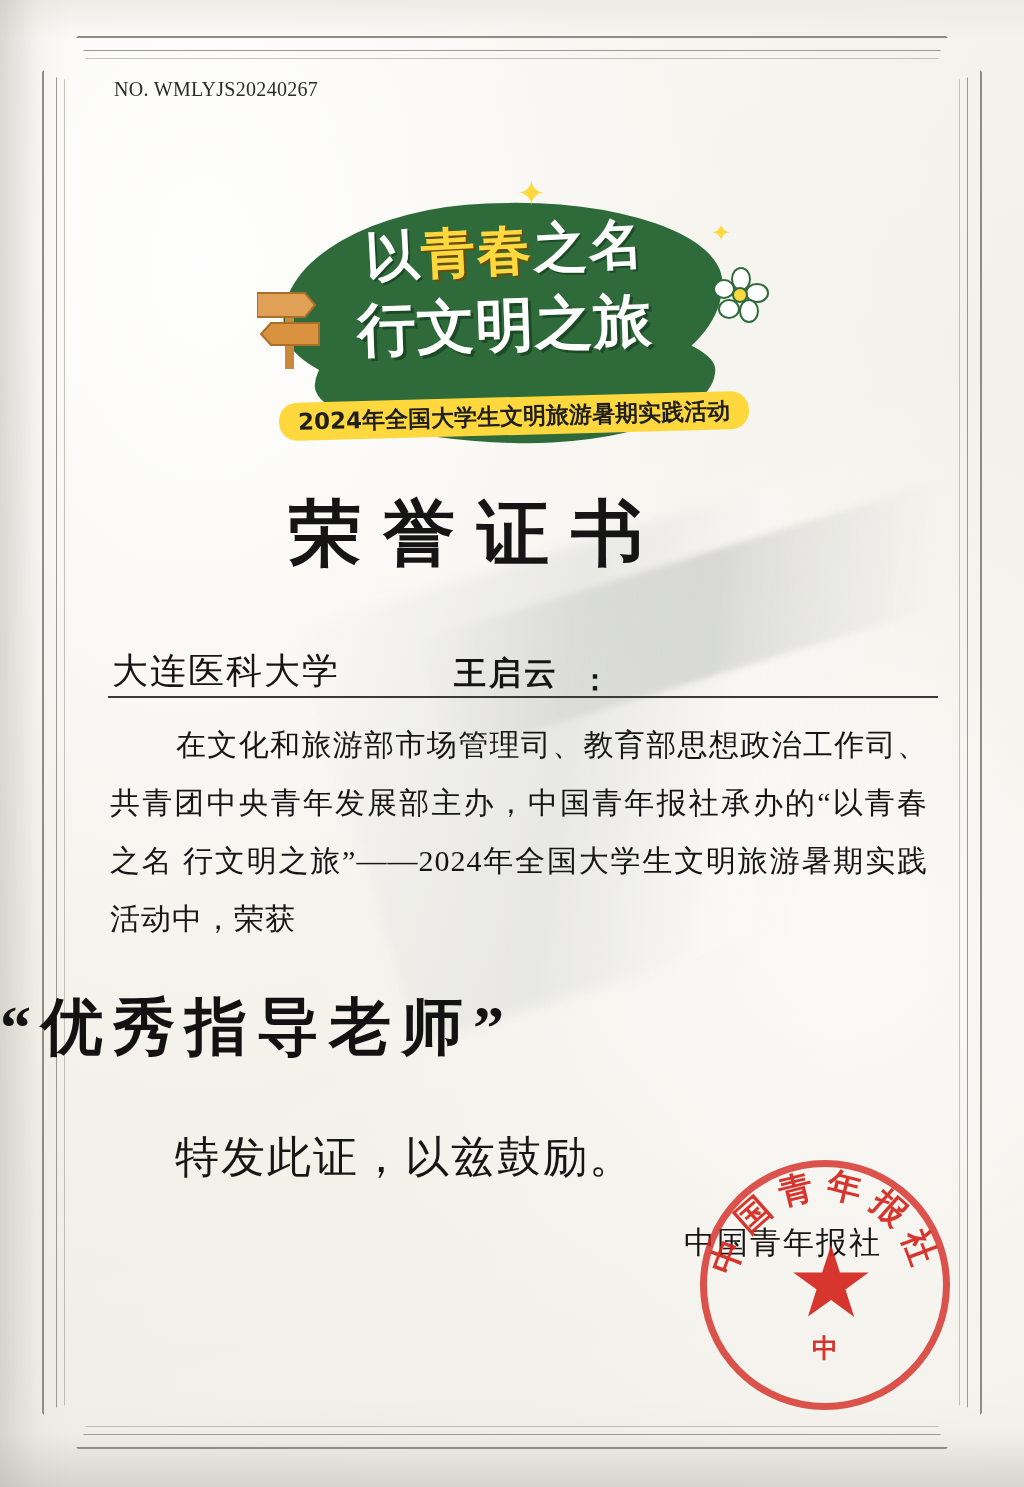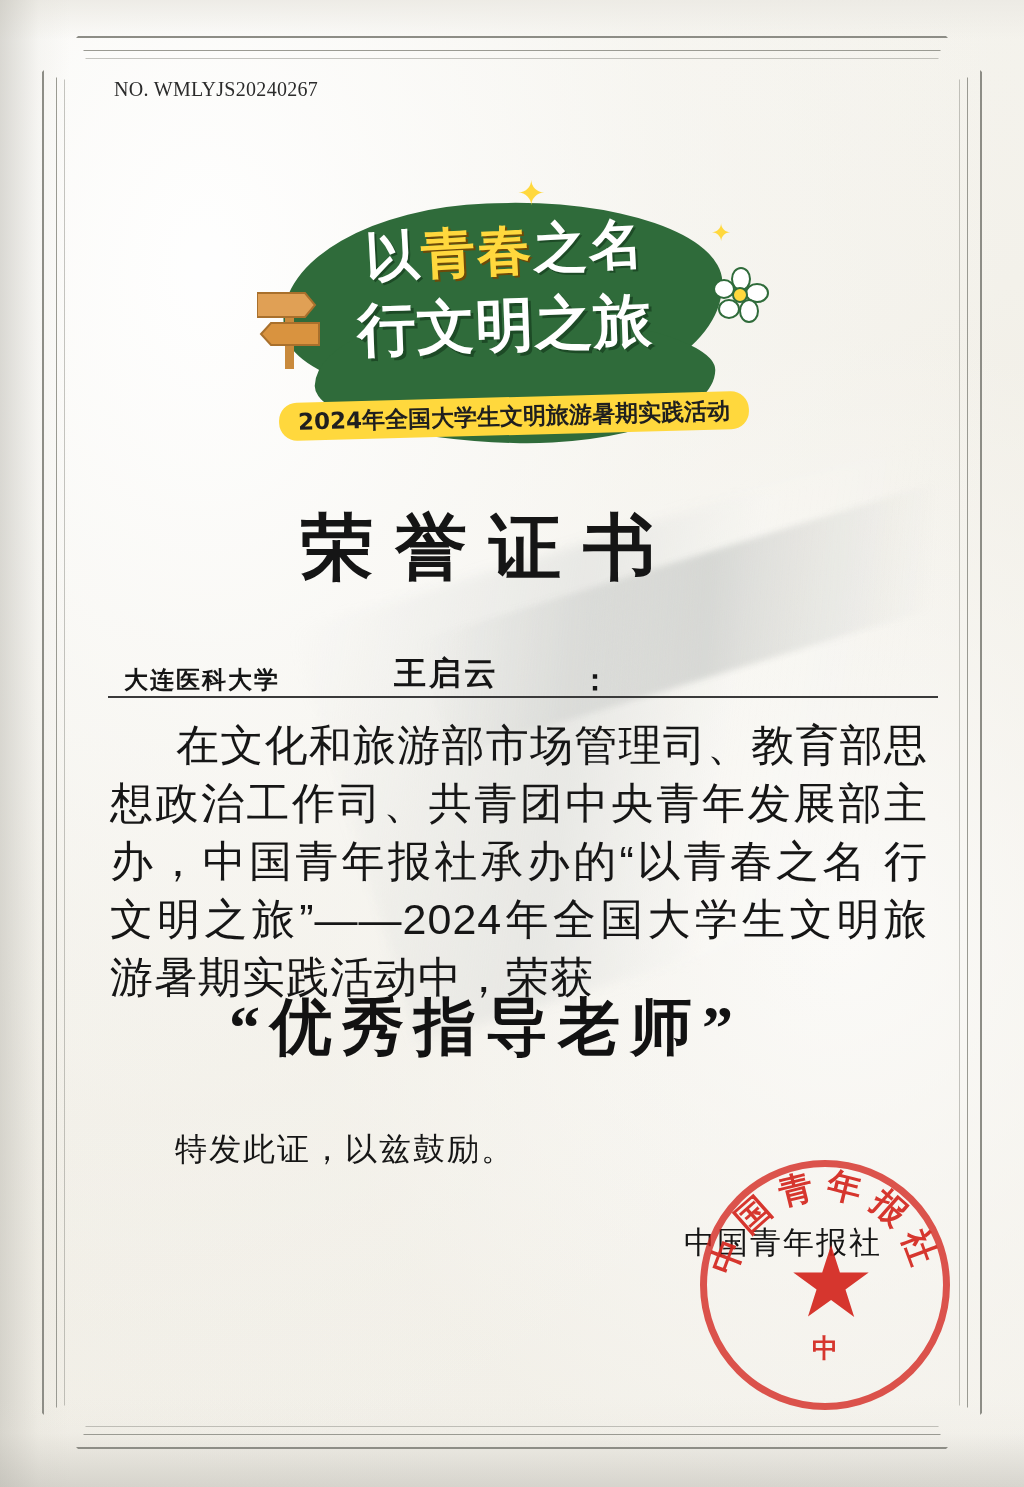--- a/index.html
+++ b/index.html
@@ -190,49 +190,48 @@
   }
   .flower {
     position: absolute;
     right: 6px; top: 82px;
     width: 56px; height: 56px;
   }
 
   
   .title {
     position: absolute;
-    left: 0; top: 500px;
+    left: 0; top: 486px;
     width: 932px;
     text-align: center;
     font-family: "Liberation Serif", "DejaVu Serif", serif;
     font-weight: bold;
     font-size: 72px;
     letter-spacing: 22px;
     text-indent: 22px;
     color: #151515;
-    padding-left: 12px;
   }
 
   
   .recipient {
     position: absolute;
     left: 108px; top: 650px;
     width: 830px;
     height: 46px;
     border-bottom: 2px solid #3a3a3a;
     display: flex;
     align-items: flex-end;
   }
   .recipient .school {
     font-family: "Liberation Serif", "DejaVu Serif", serif;
-    font-weight: bold;
-    font-size: 24px;
+    font-weight: normal;
+    font-size: 36px;
     letter-spacing: 2px;
     color: #151515;
-    margin-left: 16px;
+    margin-left: 4px;
   }
   .recipient .name {
     font-family: "Liberation Serif", "DejaVu Serif", serif;
     font-weight: bold;
     font-size: 32px;
     letter-spacing: 3px;
     color: #151515;
     margin-left: 114px;
   }
   .colon {
@@ -241,48 +240,48 @@
     font-size: 30px;
     font-weight: bold;
     color: #151515;
   }
 
   
   .body-text {
     position: absolute;
     left: 110px; top: 716px;
     width: 818px;
-    font-family: Liberation Sans, sans-serif;
-    font-size: 43px;
+    font-family: Liberation Serif, serif;
+    font-size: 30px;
     line-height: 58px;
     letter-spacing: 1px;
     color: #161616;
     text-align: justify;
     text-indent: 66px;
   }
 
   
   .award {
     position: absolute;
     left: 0; top: 985px;
     width: 972px;
-    text-align: center;
+    text-align: left;
     font-family: "Liberation Serif", "DejaVu Serif", serif;
     font-weight: bold;
     font-size: 62px;
     letter-spacing: 10px;
     color: #121212;
   }
 
   
   .closing {
     position: absolute;
     left: 175px; top: 1128px;
     font-family: "Liberation Serif", "DejaVu Serif", serif;
-    font-size: 32px;
+    font-size: 44px;
     letter-spacing: 2px;
     color: #161616;
   }
 
   
   .issuer {
     position: absolute;
     left: 684px; top: 1222px;
     font-family: "Liberation Serif", "DejaVu Serif", serif;
     font-size: 31px;

